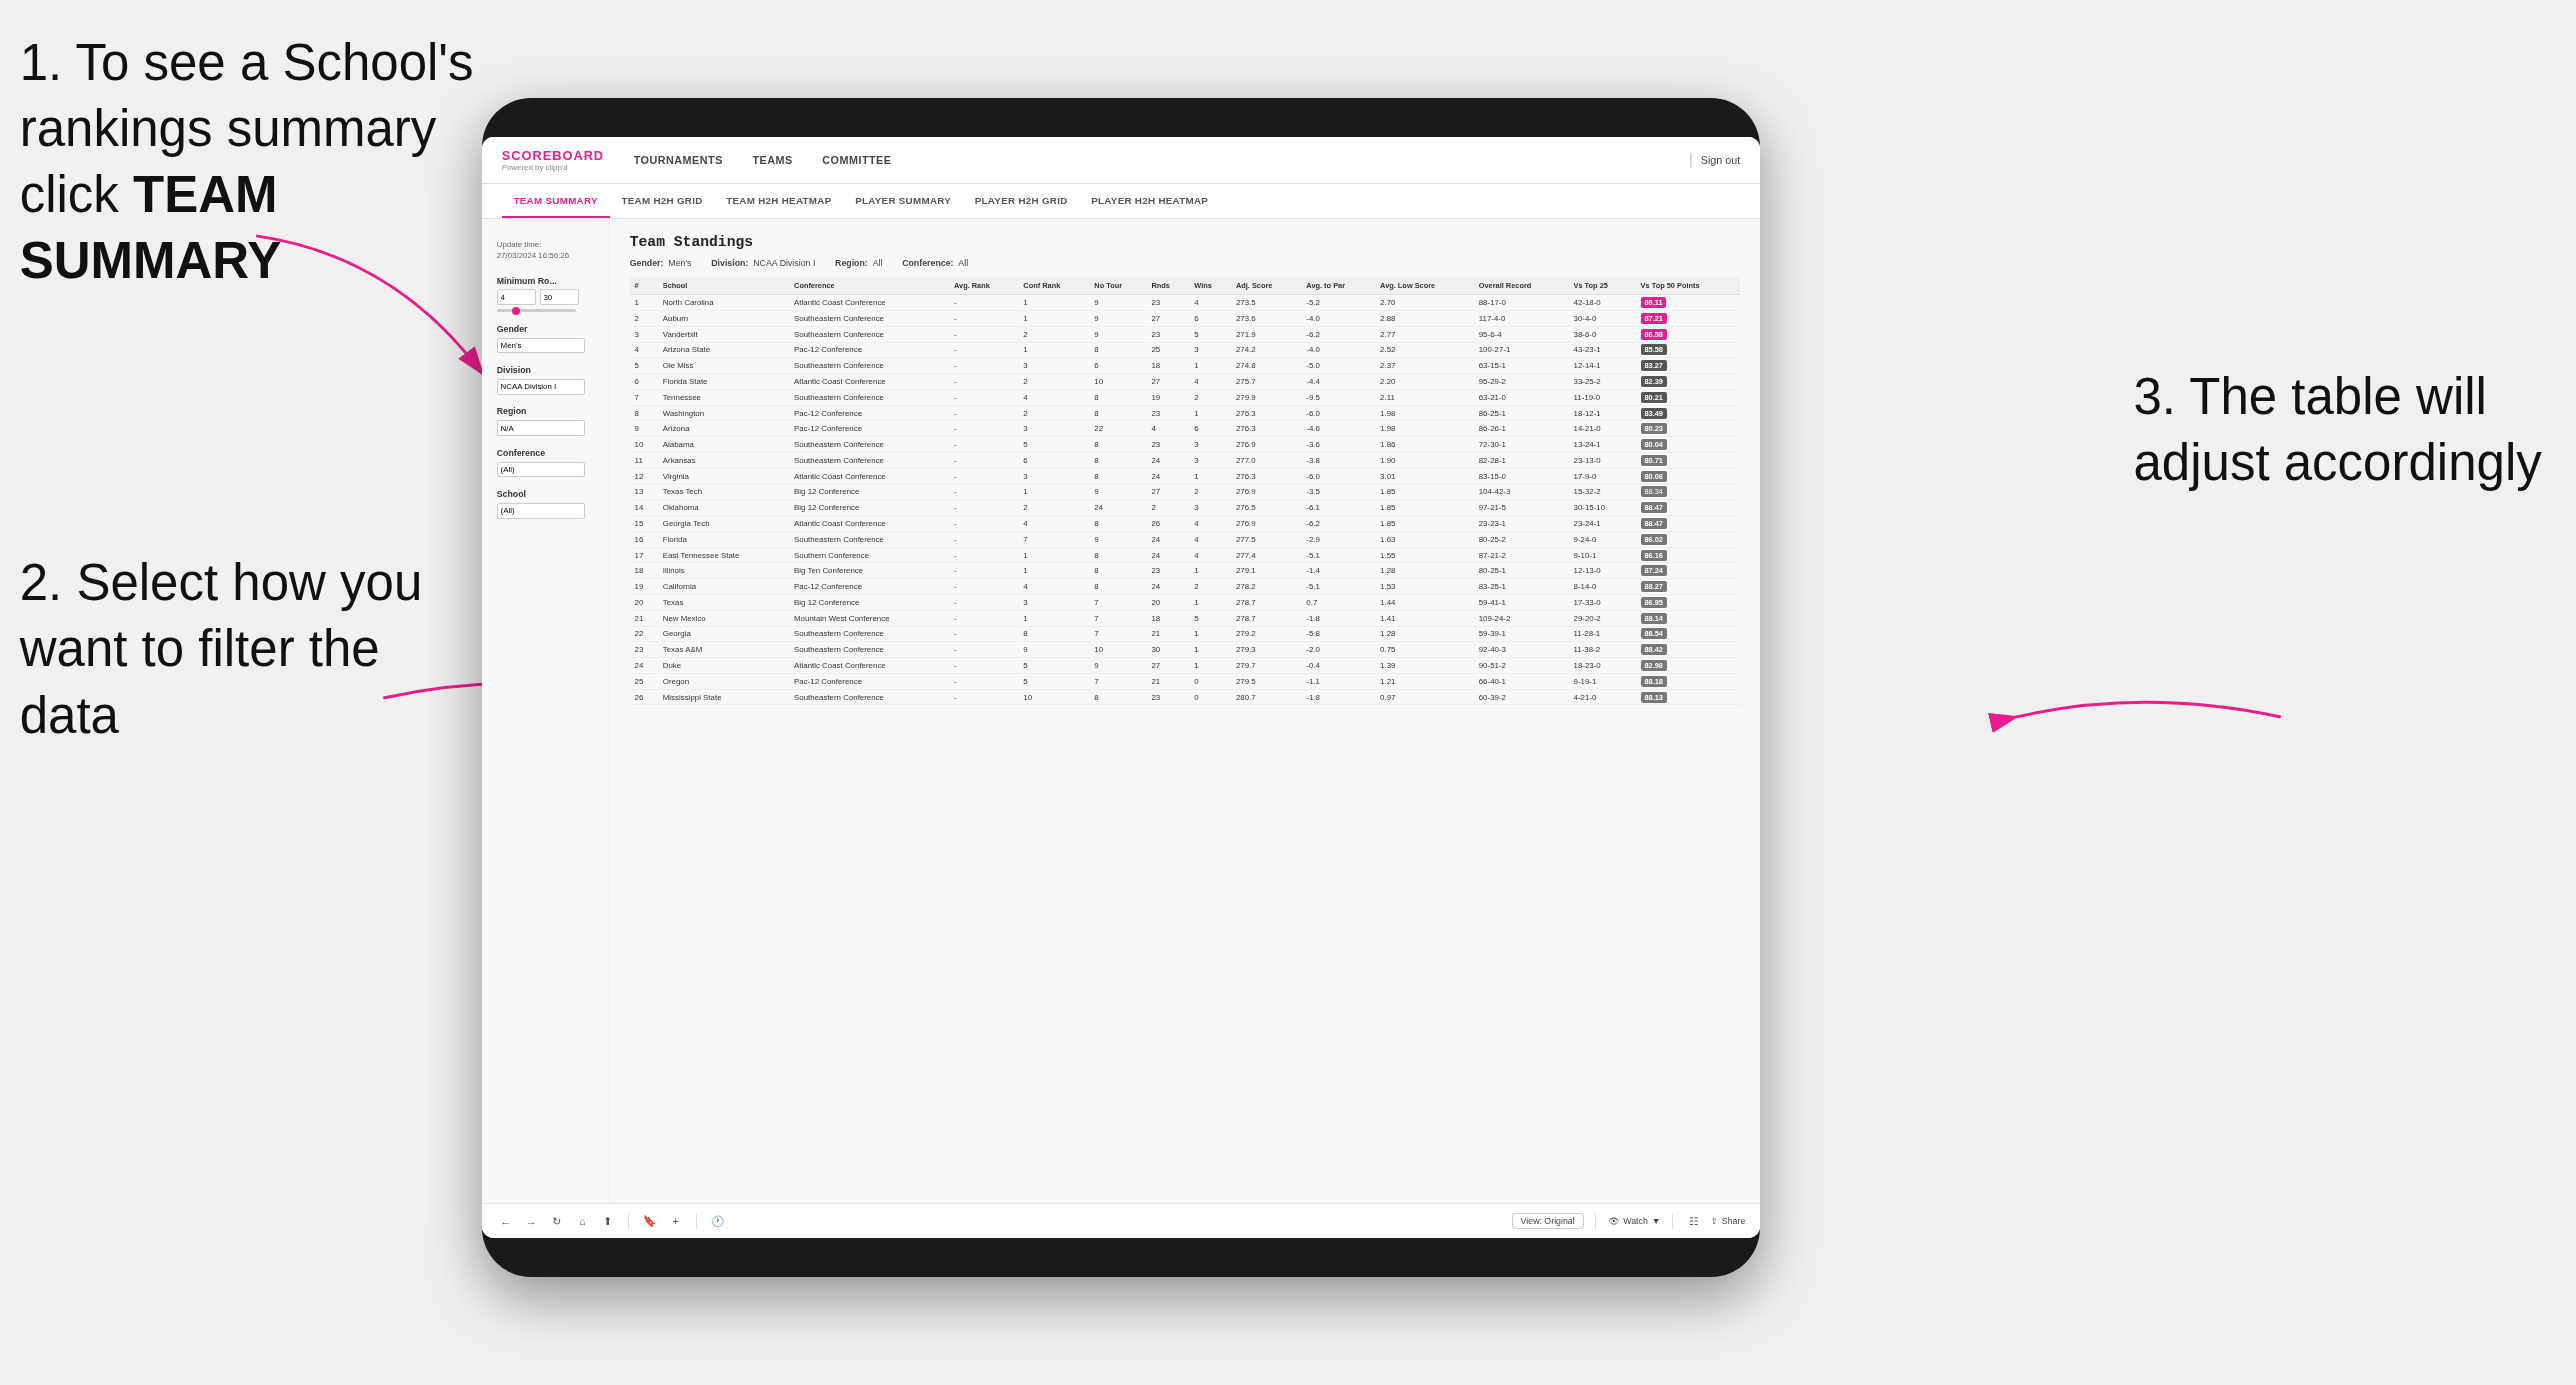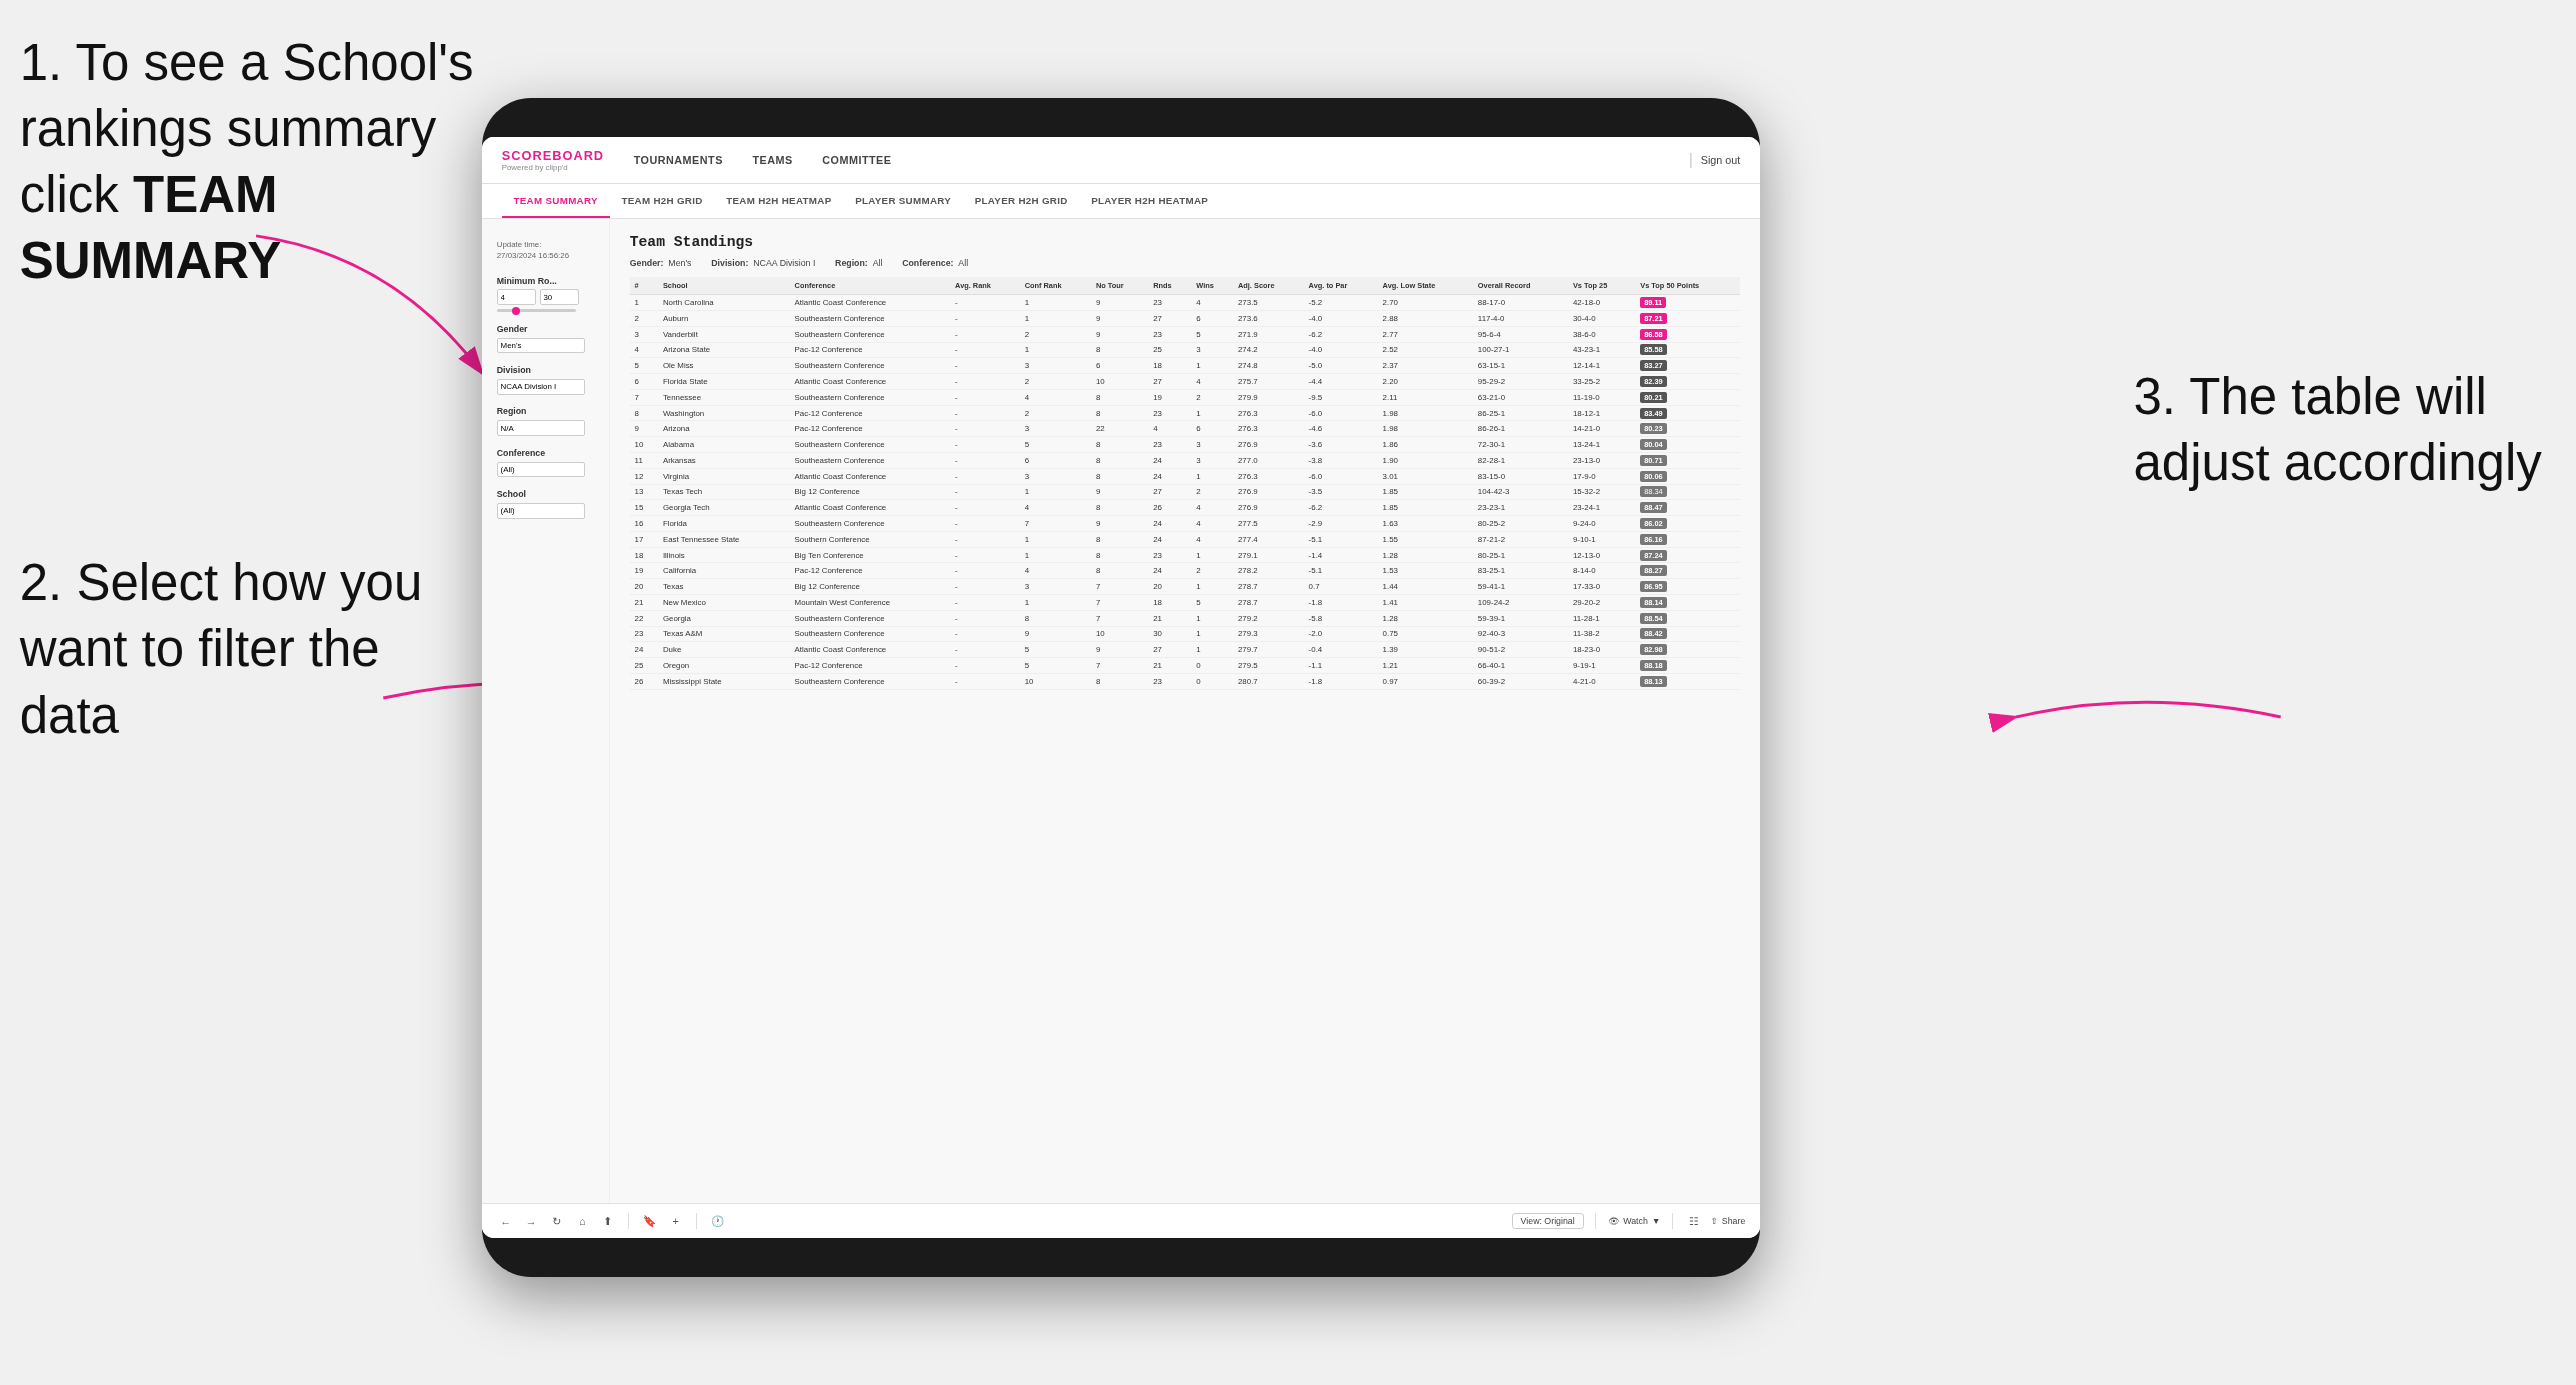--- a/index.html
+++ b/index.html
@@ -514,21 +514,21 @@
               <th>#</th>
               <th>School</th>
               <th>Conference</th>
               <th>Avg. Rank</th>
               <th>Conf Rank</th>
               <th>No Tour</th>
               <th>Rnds</th>
               <th>Wins</th>
               <th>Adj. Score</th>
               <th>Avg. to Par</th>
-              <th>Avg. Low State</th>
+              <th>Avg. Low Score</th>
               <th>Overall Record</th>
               <th>Vs Top 25</th>
               <th>Vs Top 50 Points</th>
             </tr>
           </thead>
           <tbody id="standings-tbody">
           <tr>
     <td class="rank-cell">1</td>
     <td>North Carolina</td>
     <td>Atlantic Coast Conference</td>
@@ -728,20 +728,36 @@
     <td>1</td>
     <td>9</td>
     <td>27</td>
     <td>2</td>
     <td>276.9</td>
     <td>-3.5</td>
     <td>1.85</td>
     <td>104-42-3</td>
     <td>15-32-2</td>
     <td><span style="background:#777;color:#fff;padding:1px 3.9px;border-radius:2px;font-size:7.4px;font-weight:400;">88.34</span></td>
+  </tr>
+              <tr>
+    <td class="rank-cell">14</td>
+    <td>Oklahoma</td>
+    <td>Big 12 Conference</td>
+    <td>-</td>
+    <td>2</td>
+    <td>24</td>
+    <td>2</td>
+    <td>3</td>
+    <td>276.5</td>
+    <td>-6.1</td>
+    <td>1.85</td>
+    <td>97-21-5</td>
+    <td>30-15-10</td>
+    <td><span style="background:#777;color:#fff;padding:1px 3.9px;border-radius:2px;font-size:7.4px;font-weight:700;">88.47</span></td>
   </tr>
               <tr>
     <td class="rank-cell">15</td>
     <td>Georgia Tech</td>
     <td>Atlantic Coast Conference</td>
     <td>-</td>
     <td>4</td>
     <td>8</td>
     <td>26</td>
     <td>4</td>

